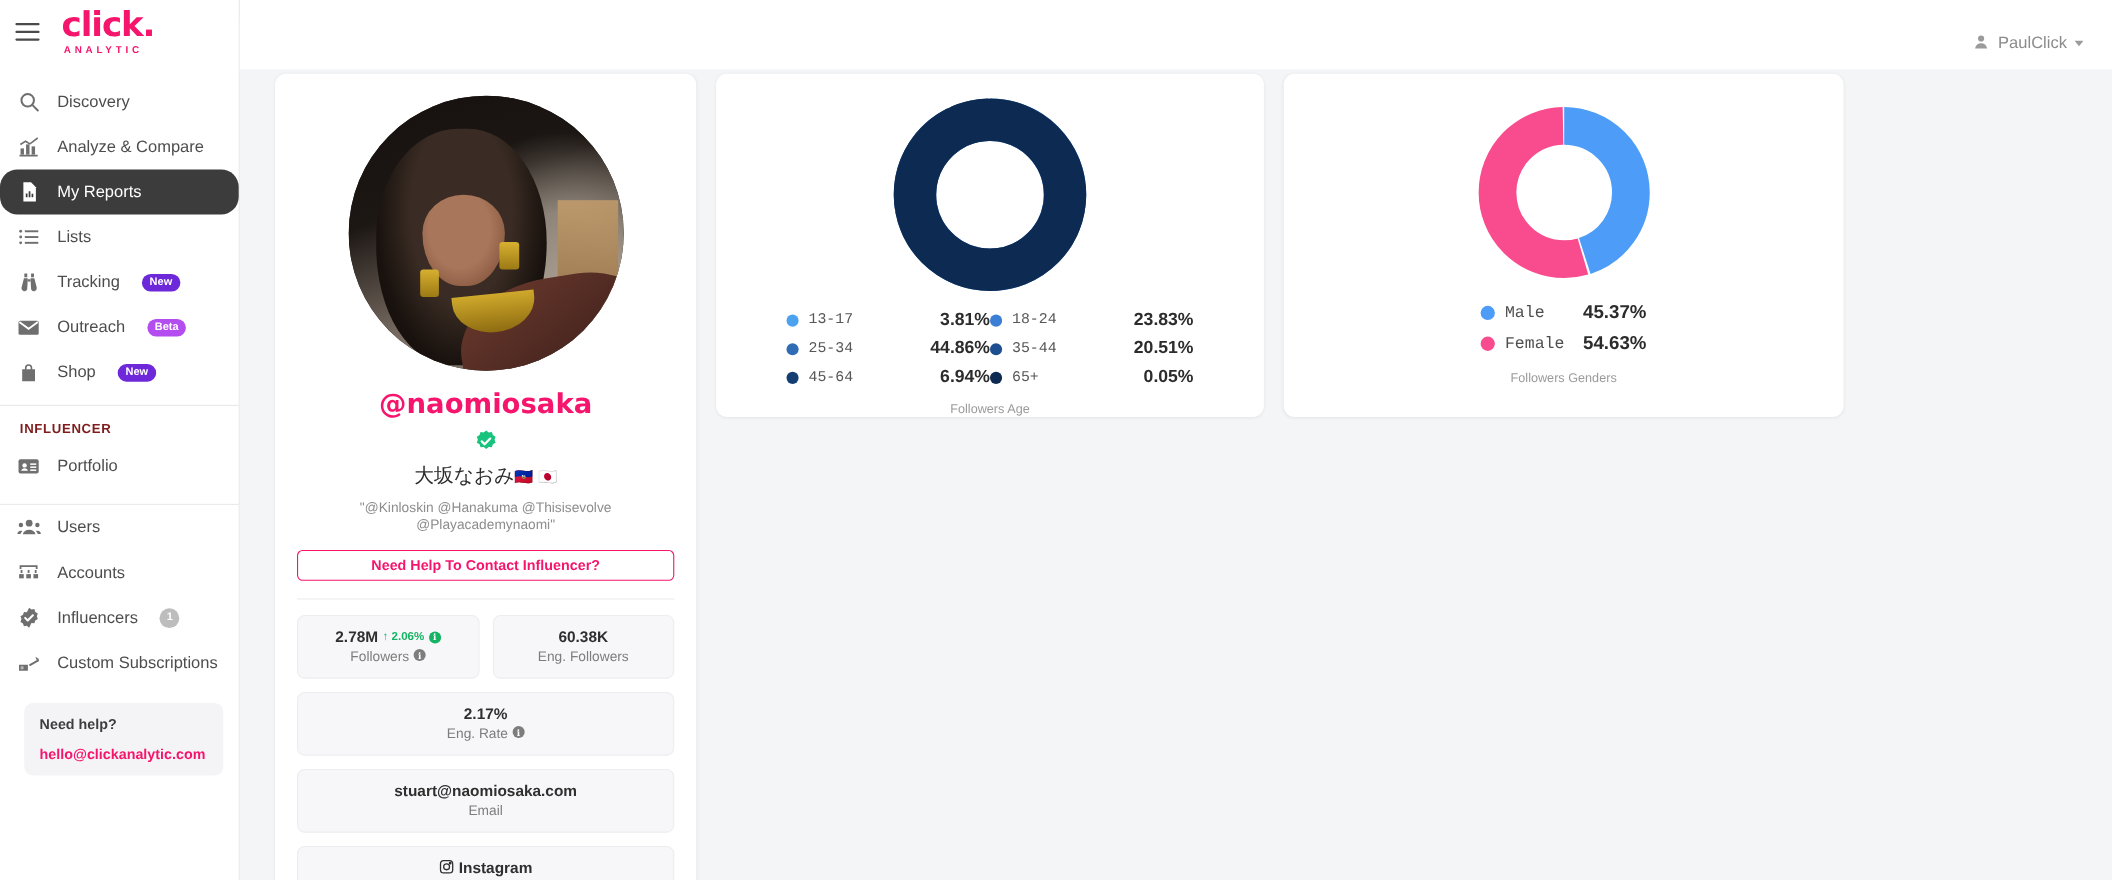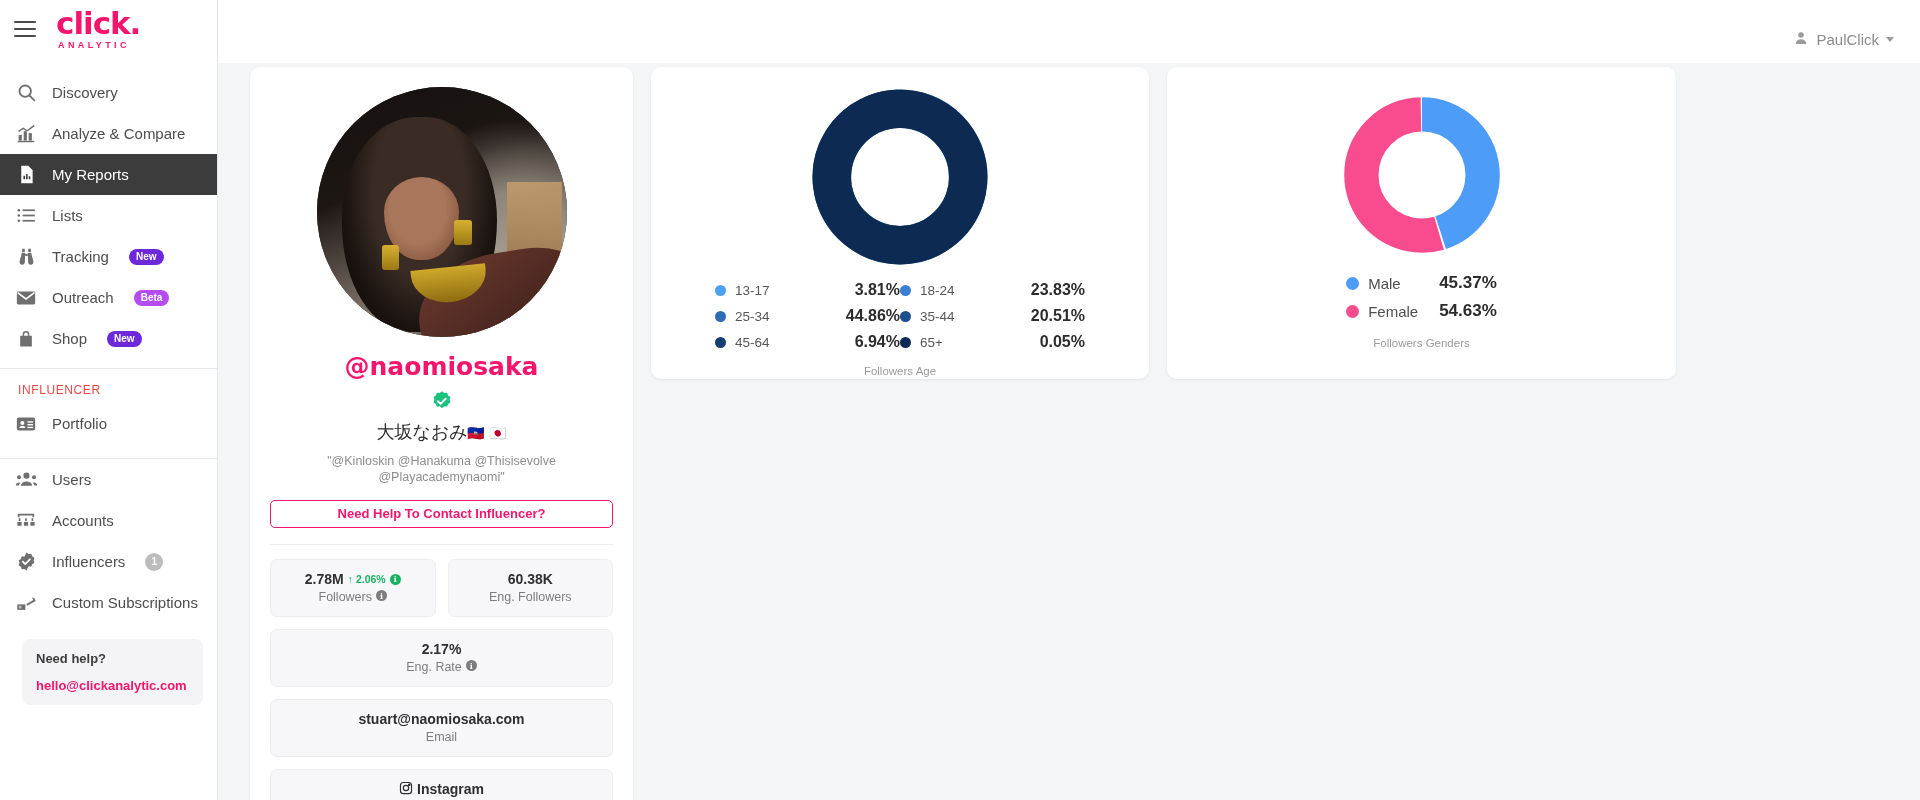--- a/index.html
+++ b/index.html
@@ -23,34 +23,34 @@
   .hamburger span { display:block; height:2px; background:#4a4a4a; border-radius:1px; }
   .logo { margin-left: 16px; text-align:left; line-height:1; }
   .logo .word { font-size: 31px; font-weight: 800; color:#f6156d; letter-spacing:-1px; font-family:"DejaVu Sans", sans-serif; }
   .logo .sub { font-size: 9px; letter-spacing: 3.4px; color:#f6156d; font-weight:700; margin-top:2px; margin-left:2px; }
 
   .nav-section { padding-top: 14px; }
   .nav-item {
     display:flex; align-items:center; height: 41px; padding-left: 14px;
     color:#4d4d4d; font-size: 15px; cursor:pointer; gap: 14px;
   }
-  .nav-item.active { background:#3c3c3c; color:#ffffff; }
+  .nav-item.active { background:#3c3c3c; color:#ffffff;border-radius:16px; }
   .nav-ico { width: 24px; height:24px; flex:0 0 24px; display:flex; align-items:center; justify-content:center; }
   .nav-ico svg { display:block; }
   .nav-label { white-space:nowrap; }
   .badge {
     font-size: 10px; font-weight:700; color:#fff; border-radius: 9px;
     padding: 2px 7px; margin-left: 6px; line-height: 1.2;
   }
   .badge.new { background:#6d28d9; }
   .badge.beta { background:#b34df0; }
   .badge.count { background:#bdbdbd; color:#fff; border-radius:50%; width:18px; height:18px; display:inline-flex; align-items:center; justify-content:center; padding:0; font-size:10px; }
 
   .sec-divider { border-top:1px solid #e8e8e8; margin: 9px 0 0 0; }
-  .sec-title { font-size: 12px; letter-spacing:.6px; color:#ef4444; font-weight:400; padding: 14px 0 6px 18px; }
+  .sec-title { font-size: 12px; letter-spacing:.6px; color:#7f1d1d; font-weight:700; padding: 14px 0 6px 18px; }
 
   .help-box {
     margin: 16px 14px 0 22px; background:#f4f4f6; border-radius: 8px; padding: 12px 14px;
   }
   .help-title { font-size: 13px; color:#3d3d3d; font-weight:700; }
   .help-mail { font-size: 13px; color:#f6156d; font-weight:700; margin-top: 12px; }
 
   
   .topbar {
     position:absolute; left:218px; top:16px; width: 1702px; height:47px;
@@ -125,21 +125,21 @@
 
   
   .donut-card { flex: 1 1 0; height: 312px; padding: 14px 18px 10px; display:flex; flex-direction:column; align-items:center; }
   .donut-card.age { flex: 0 0 498px; }
   .donut-card.gender { flex: 0 0 509px; }
   .donut-wrap { margin-top: 6px; }
   .legend-age { display:flex; gap: 0px; margin-top: 10px; width: 100%; justify-content:center; }
   .legend-col { display:flex; flex-direction:column; gap: 8px; width: 185px; }
   .legend-row { display:flex; align-items:center; gap: 9px; }
   .dot { width: 11px; height: 11px; border-radius:50%; flex:0 0 11px; }
-  .leg-label { font-size: 13.5px; color:#575757; width: 52px; }
+  .leg-label { font-size: 13.5px; color:#575757; width: 52px; font-family: Liberation Mono, monospace; }
   .leg-val { font-size: 16px; font-weight:800; color:#2c2c2c; text-align:right; flex:1; }
   .chart-caption { font-size: 11.5px; color:#9a9a9a; margin-top: 14px; text-align:center; }
   .legend-gender { display:flex; flex-direction:column; gap:8px; margin-top: 14px; }
   .legend-gender .leg-label { width: 62px; font-size: 15px; color:#4f4f4f; }
   .legend-gender .leg-val { font-size: 17px; }
 
   
   .bar-card { margin-top: 18px; width: 1030px; height: 320px; padding: 16px 20px 8px 14px; position:relative; }
   .bar-legend { display:flex; gap: 16px; align-items:center; padding-left: 24px; }
   .bar-legend .leg-item { display:flex; align-items:center; gap:8px; font-size: 13.5px; color:#4a4a4a; }

